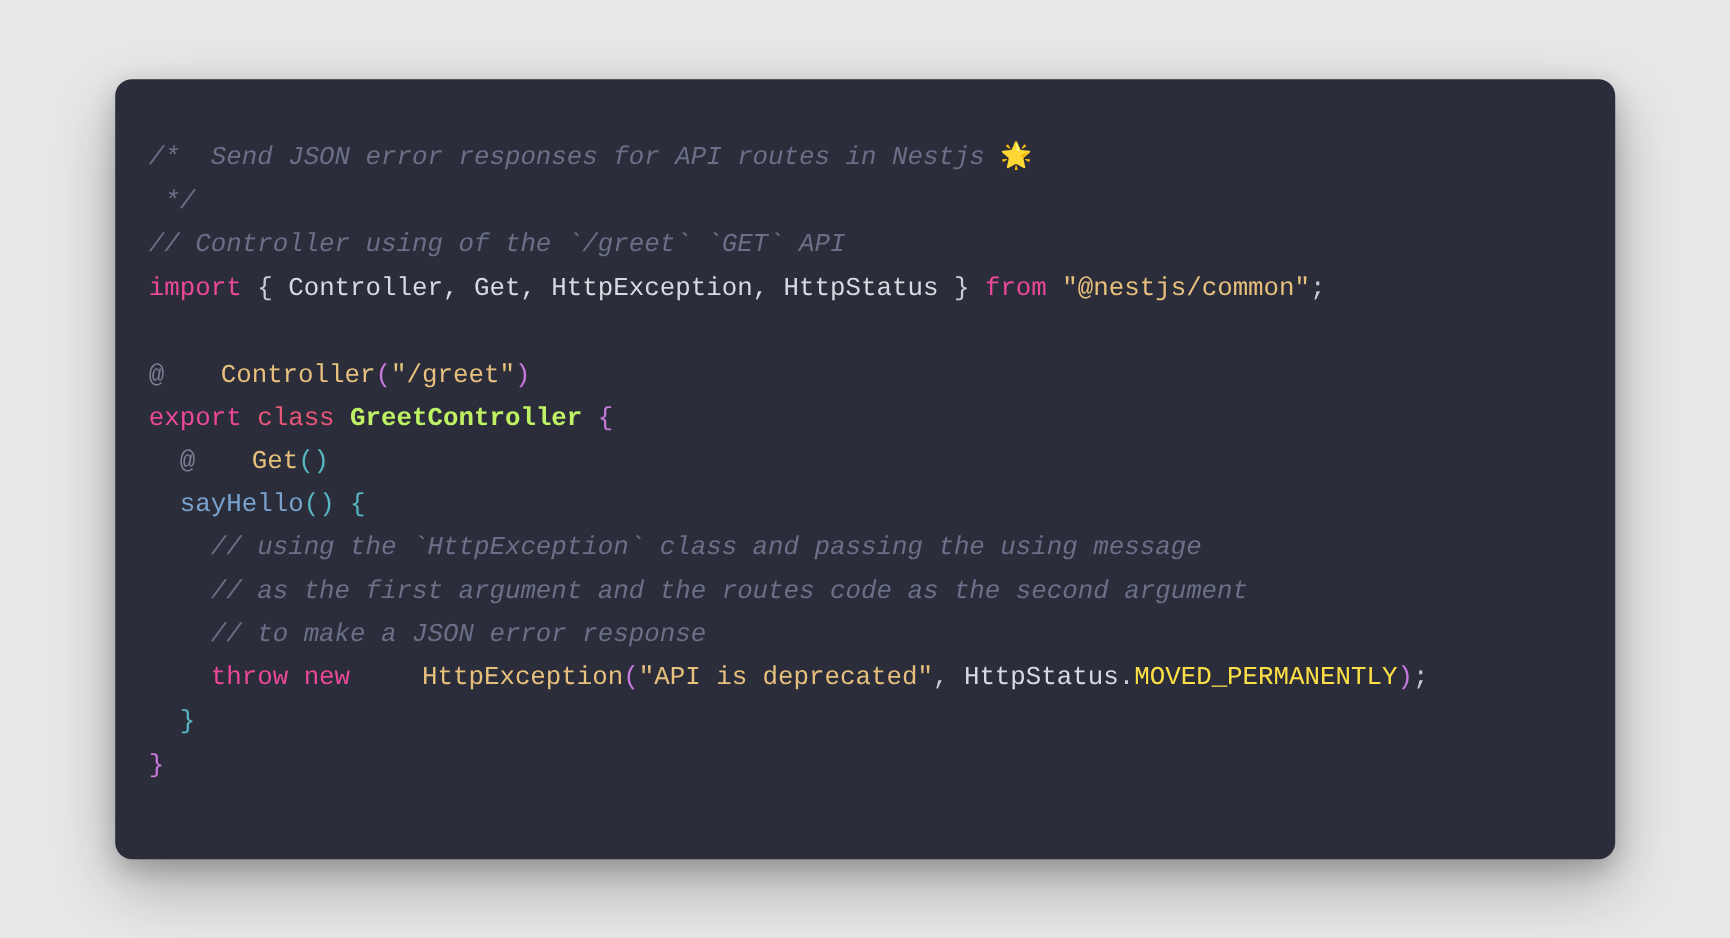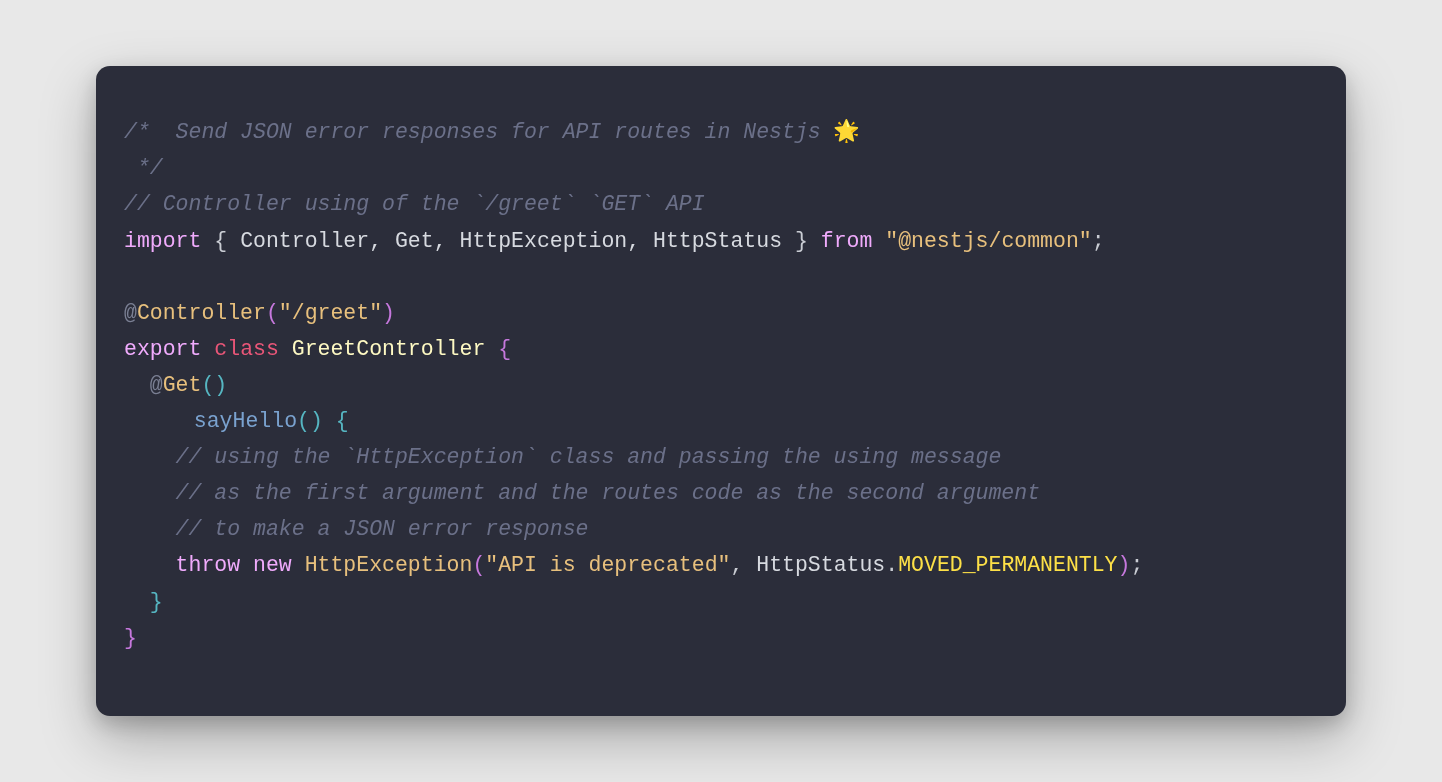--- a/index.html
+++ b/index.html
@@ -20,31 +20,31 @@
     box-shadow: 0 22px 55px rgba(0,0,0,0.28), 0 8px 20px rgba(0,0,0,0.18);
   }
   pre {
     font-family: inherit;
     font-size: 21.5px;
     line-height: 1.68;
     white-space: pre;
     color: #d7dae0;
   }
   .c-comment { color: #6b7089; font-style: italic; text-align: center; }
-  .c-keyword { color: #f0abfc; text-align: center; }
+  .c-keyword { color: #ec4899; text-align: center; }
   .c-keyword2 { color: #e95678; }
   .c-plain { color: #d7dae0; text-align: center; }
   .c-brace { color: #c9ccd3; }
   .c-punct { color: #c9ccd3; }
   .c-name { color: #d7dae0; text-align: center; }
   .c-string { color: #e8c07d; }
   .c-decorator { color: #7a7f93; }
-  .c-type { color: #e8c07d; }
-  .c-class { color: #fef9c3; }
-  .c-func { color: #7aa2cf; margin-left: 44px; }
+  .c-type { color: #e8c07d; padding-left: 47px; }
+  .c-class { color: #bef264; font-weight: bold; }
+  .c-func { color: #7aa2cf; }
   .c-paren { color: #c678dd; }
   .c-paren2 { color: #56b6c2; }
   .c-const { color: #fde047; }
   .c-emoji { font-style: normal; }
 </style>
 </head>
 <body>
 
 <div class="code-card">
 <pre><span class="c-comment"><span>/*  Send JSON error responses for API routes in Nestjs </span><span class="c-emoji">🌟</span></span>

